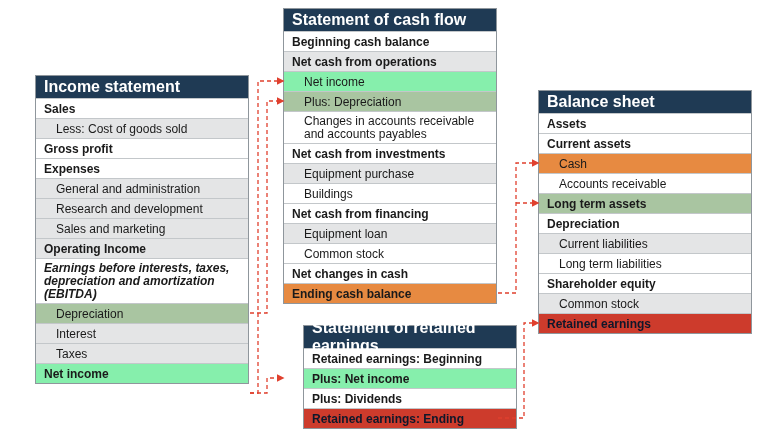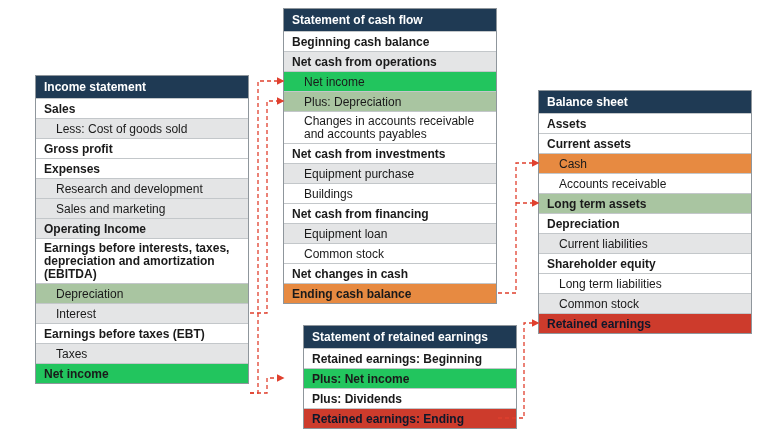--- a/index.html
+++ b/index.html
@@ -14,21 +14,21 @@
   .fin-table {
     position: absolute;
     width: 214px;
     background: #ffffff;
     border: 1px solid #8f969c;
   }
   .hdr {
     background: #1f3a54;
     color: #ffffff;
     font-weight: bold;
-    font-size: 12px;
+    font-size: 16px;
     height: 22px;
     display: flex;
     align-items: center;
     padding: 0 8px;
   }
   .row {
     font-size: 12px;
     color: #1a1a1a;
     background: #ffffff;
     height: 20px;
@@ -39,26 +39,26 @@
     white-space: nowrap;
     overflow: hidden;
   }
   .row.multi {
     display: block;
     white-space: normal;
     line-height: 13px;
     padding-top: 3px;
     padding-bottom: 3px;
   }
-  .row.h45 { height: 45px; }
+  .row.h45 { height: 45px; font-style: italic; }
   .row.h32 { height: 32px; }
   .row.indent { padding-left: 20px; }
   .row.bold { font-weight: bold; }
   .row.gray   { background: #e4e5e6; }
-  .row.teal   { background: #22c55e; text-align: center; }
+  .row.teal   { background: #86efac; text-align: center; }
   .row.green  { background: #a9c5a1; }
   .row.orange { background: #e78a41; }
   .row.red    { background: #cd3b2c; color: #0f172a; }
 
   #income-statement   { left: 35px;  top: 75px; }
   #cash-flow          { left: 283px; top: 8px;  }
   #retained-earnings  { left: 283px; top: 325px; margin-left: 20px;}
   #balance-sheet      { left: 538px; top: 90px; }
 
   #arrow-layer {
@@ -76,27 +76,27 @@
 </style>
 </head>
 <body>
 
 <section class="fin-table" id="income-statement">
   <div class="hdr">Income statement</div>
   <div class="row bold">Sales</div>
   <div class="row indent gray">Less: Cost of goods sold</div>
   <div class="row bold">Gross profit</div>
   <div class="row bold">Expenses</div>
+  <div class="row indent gray">General and administration</div>
   <div class="row indent gray">Research and development</div>
   <div class="row indent gray">Sales and marketing</div>
   <div class="row bold gray">Operating Income</div>
   <div class="row bold multi h45">Earnings before interests, taxes, depreciation and amortization (EBITDA)</div>
   <div class="row indent green">Depreciation</div>
   <div class="row indent gray">Interest</div>
-  <div class="row bold">Earnings before taxes (EBT)</div>
   <div class="row indent gray">Taxes</div>
   <div class="row bold teal">Net income</div>
 </section>
 
 <section class="fin-table" id="cash-flow">
   <div class="hdr">Statement of cash flow</div>
   <div class="row bold">Beginning cash balance</div>
   <div class="row bold gray">Net cash from operations</div>
   <div class="row indent teal">Net income</div>
   <div class="row indent green">Plus: Depreciation</div>
@@ -121,22 +121,22 @@
 
 <section class="fin-table" id="balance-sheet">
   <div class="hdr">Balance sheet</div>
   <div class="row bold">Assets</div>
   <div class="row bold">Current assets</div>
   <div class="row indent orange">Cash</div>
   <div class="row indent">Accounts receivable</div>
   <div class="row bold green">Long term assets</div>
   <div class="row bold">Depreciation</div>
   <div class="row indent gray">Current liabilities</div>
+  <div class="row indent">Long term liabilities</div>
   <div class="row bold">Shareholder equity</div>
-  <div class="row indent">Long term liabilities</div>
   <div class="row indent gray">Common stock</div>
   <div class="row bold red">Retained earnings</div>
 </section>
 
 <svg id="arrow-layer" viewBox="0 0 780 439" xmlns="http://www.w3.org/2000/svg">
   <defs>
     <marker id="arrowhead" markerWidth="7" markerHeight="7" refX="1" refY="3" orient="auto">
       <path d="M0,0 L6,3 L0,6 Z" fill="#e0402e"></path>
     </marker>
   </defs>

